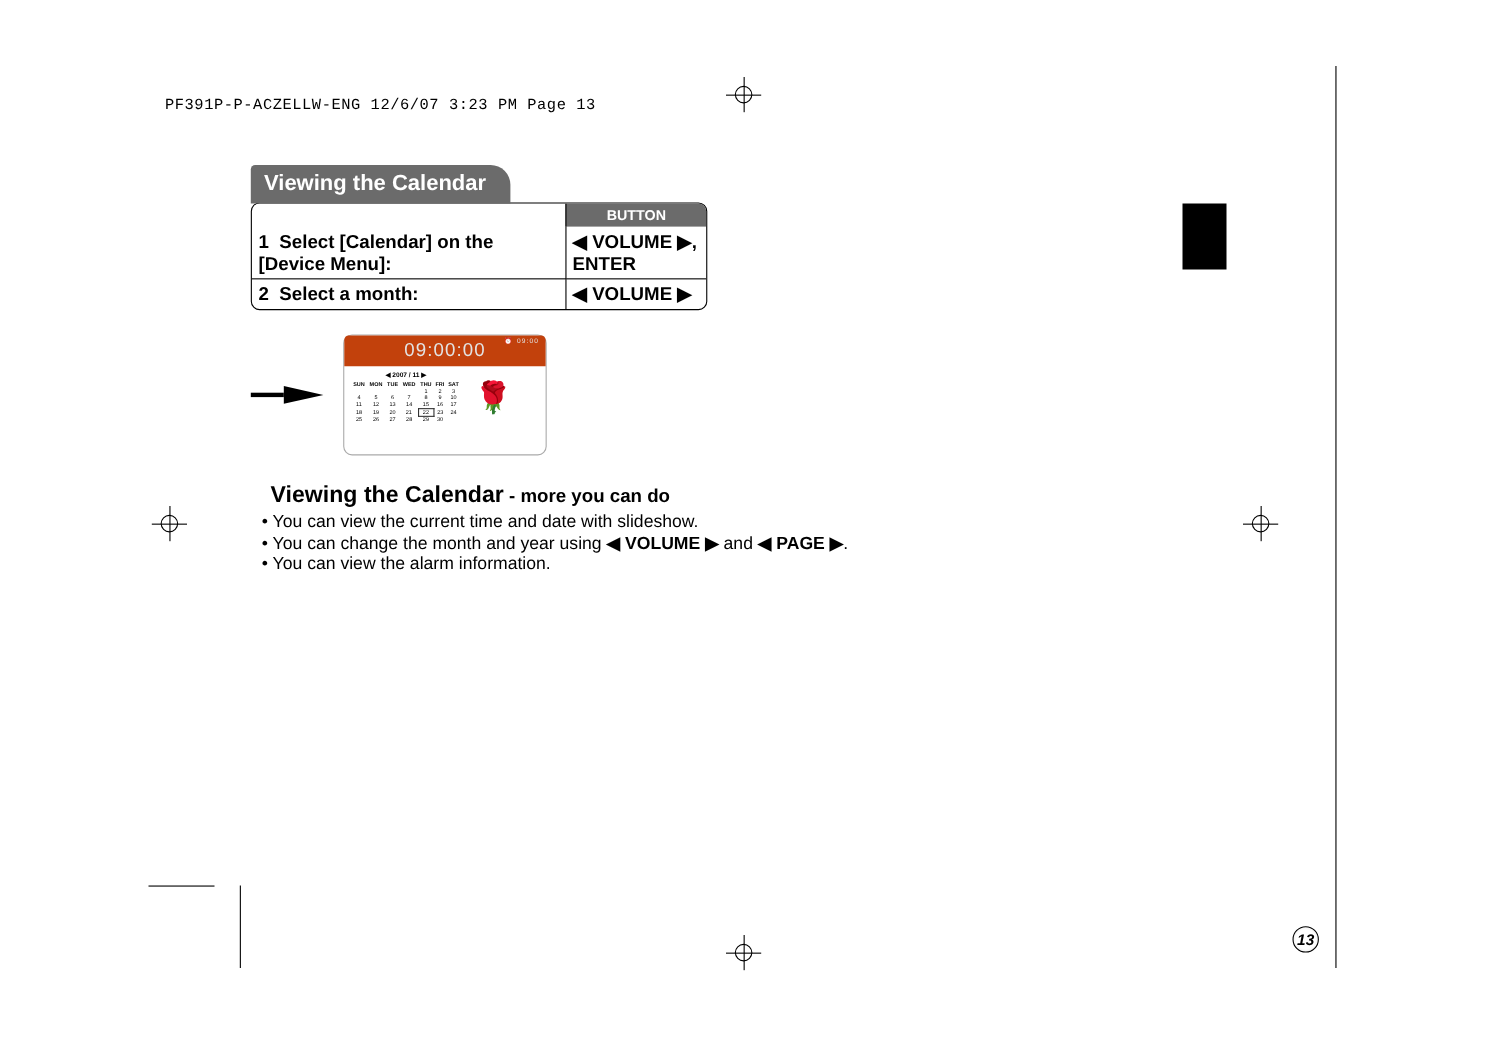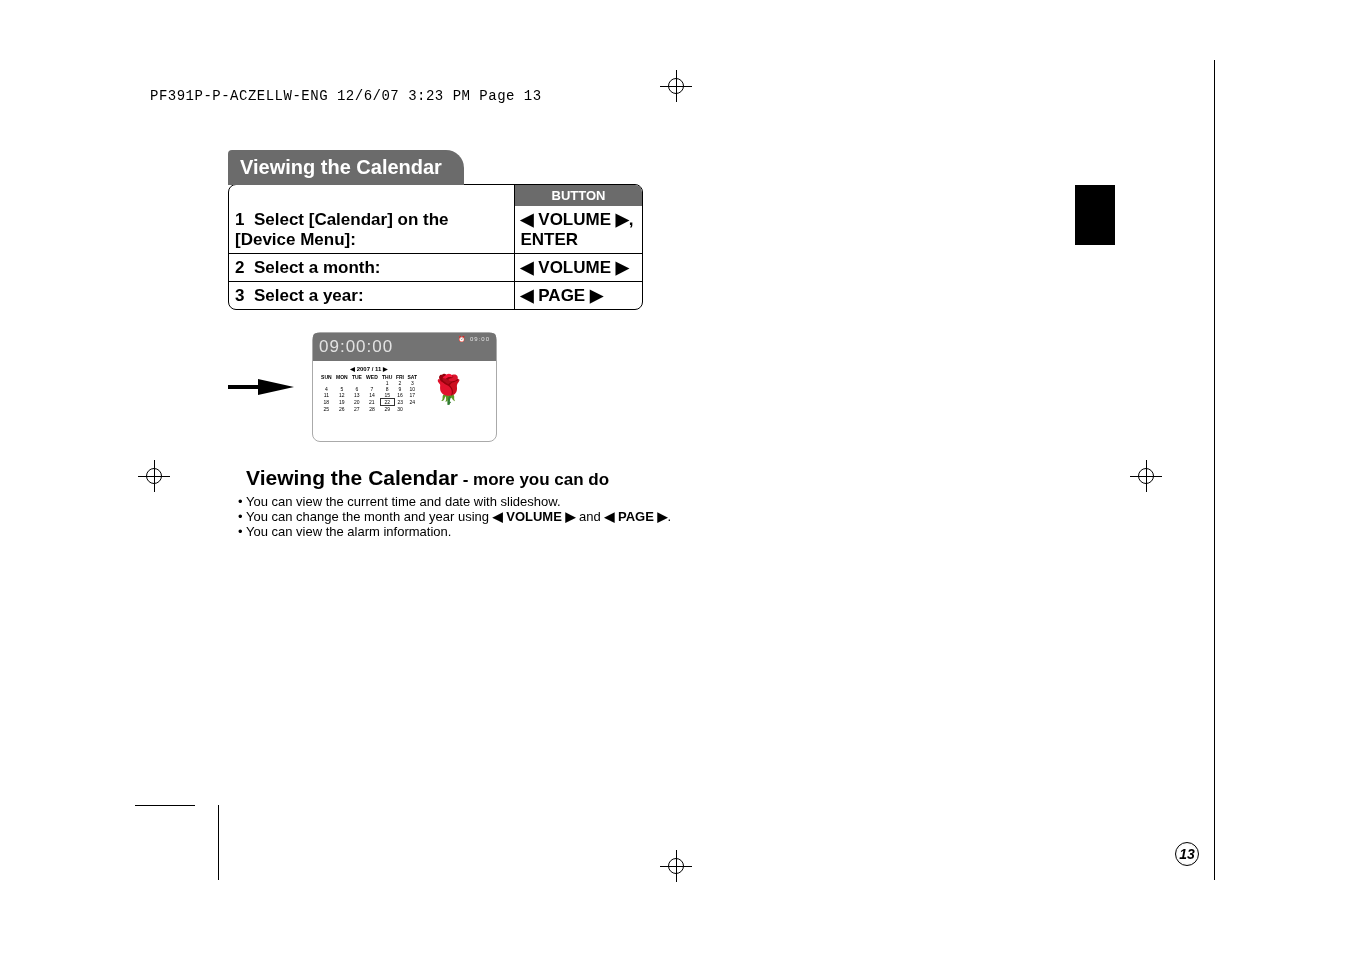--- a/index.html
+++ b/index.html
@@ -114,25 +114,25 @@
   .arrow {
     width: 0; height: 0;
     border-top: 8px solid transparent;
     border-bottom: 8px solid transparent;
     border-left: 36px solid #000;
   }
   .arrow-stem { width: 30px; height: 4px; background:#000;}
   .arrow-wrap { display:flex; align-items:center;}
 
   .cal-time-bar {
-    background:#737373; color:#e3e3e3;
+    background:#c2410c; color:#e3e3e3;
     border-radius:4px 4px 0 0;
     margin:-6px -6px 4px -6px;
     padding:4px 6px;
-    display:flex; justify-content:flex-start; align-items:center;
+    display:flex; justify-content:center; align-items:center;
     position:relative;
     font-family: Arial; font-size:17px; letter-spacing:1px;
   }
   .cal-alarm { position:absolute; right:6px; top:3px; font-size:6px; text-align:center; line-height:7px;}
   .cal-body { display:flex; gap:6px; }
   .cal-grid { font-size: 5px; width: 100px;}
   .cal-month { text-align:center; font-size:6px; font-weight:bold; margin-bottom:2px;}
   .cal-grid table { width:100%; border-collapse:collapse;}
   .cal-grid td, .cal-grid th { text-align:center; font-size:5px; padding:0;}
   .cal-grid td.boxed { border:1px solid #333;}
@@ -141,21 +141,21 @@
     display:flex; align-items:center; justify-content:center;
     font-size: 28px;
   }
 
   .subtitle {
     margin-top: 24px;
     font-size: 21px; font-weight: bold; margin-left: 18px;
   }
   .subtitle .more { font-size: 17px; }
   .using-head { margin-top: 10px; font-weight: bold; font-size: 13px;}
-  ul.bullets { margin-top: 4px; margin-left: 10px; font-size: 13px; list-style: none;}
+  ul.bullets { margin-top: 4px; margin-left: 10px; font-size: 16px; list-style: none;}
   ul.bullets li::before { content:"•  ";}
 
   .page-num {
     position:absolute; right: 152px; bottom: 88px;
     width: 24px; height: 24px;
     border: 1.5px solid #000; border-radius: 50%;
     display:flex; align-items:center; justify-content:center;
     font-weight:bold; font-style:italic; font-size:14px;
     background: radial-gradient(circle, #fff 55%, #ddd 100%);
   }
@@ -191,24 +191,20 @@
     <div class="button-header">BUTTON</div>
     <table>
       <tbody>
           <tr>
         <td class="left"><span>1</span>&nbsp;&nbsp;<span>Select [Calendar] on the [Device Menu]:</span></td>
         <td class="right"><span>◀ VOLUME ▶</span><span>, ENTER</span></td>
       </tr>
       <tr>
         <td class="left"><span>2</span>&nbsp;&nbsp;<span>Select a month:</span></td>
         <td class="right"><span>◀ VOLUME ▶</span></td>
-      </tr>
-      <tr>
-        <td class="left"><span>3</span>&nbsp;&nbsp;<span>Select a year:</span></td>
-        <td class="right"><span>◀ PAGE ▶</span></td>
       </tr>
     </tbody>
       </table>
   </div>
 
   <div class="screens-row">
 
     <div class="arrow-wrap">
       <div class="arrow-stem"></div>
         <div class="arrow"></div>

